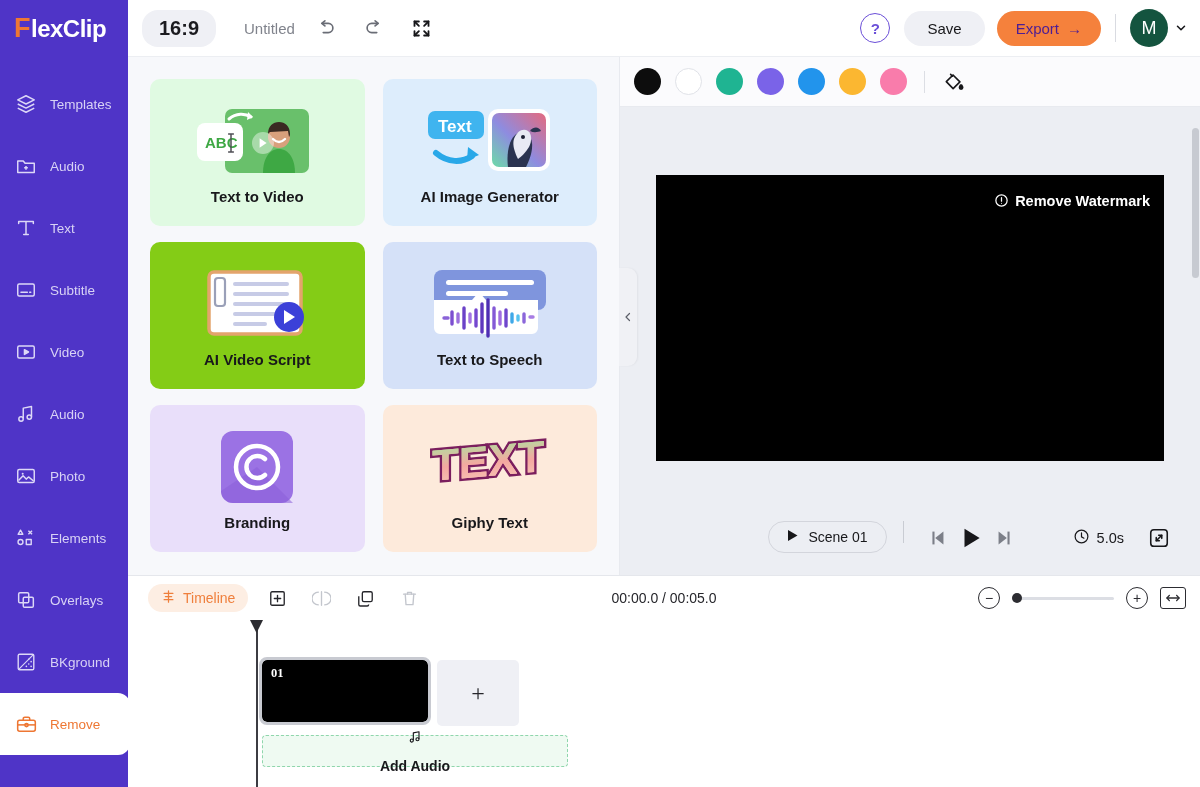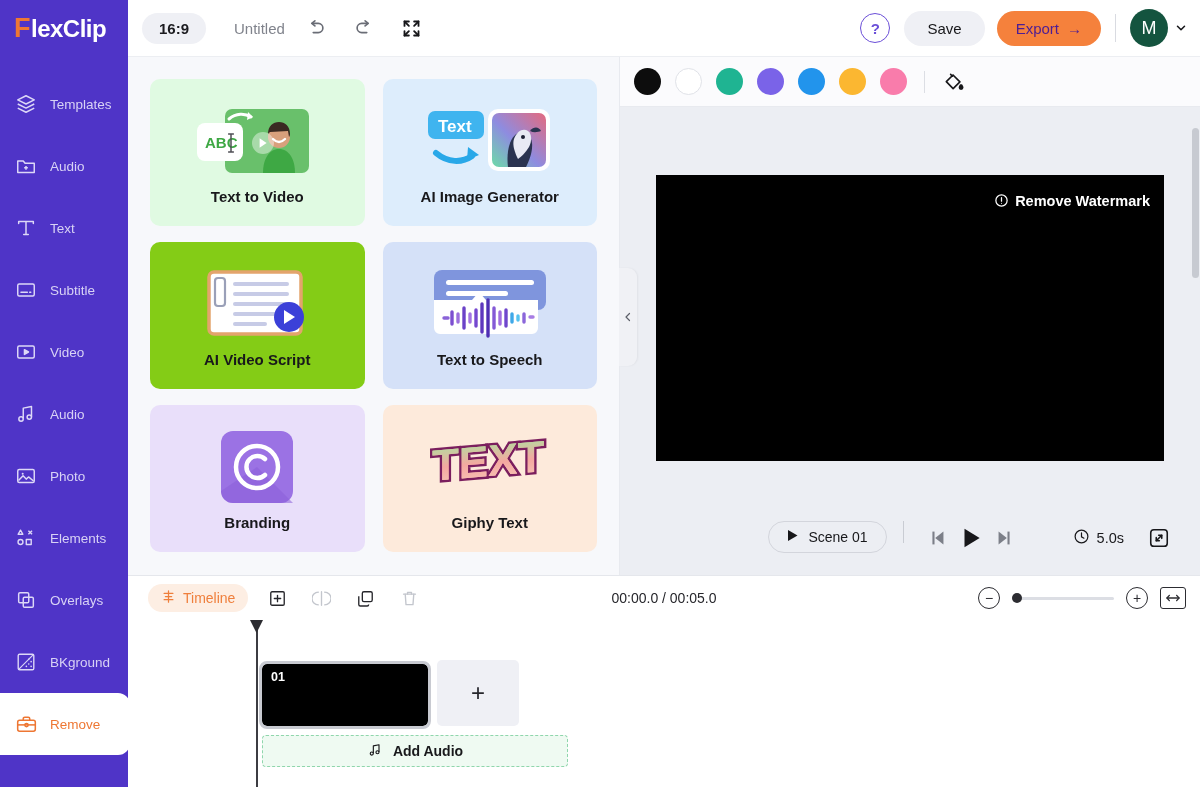--- a/index.html
+++ b/index.html
@@ -69,21 +69,21 @@
   }
   .topbar {
     height: 57px; flex: 0 0 57px;
     display: flex; align-items: center;
     background: #ffffff;
     border-bottom: 1px solid #eceef2;
     padding: 0 12px 0 14px;
   }
   .ratio-chip {
     background: #eff0f5; color: #1b1b1f;
-    font-size: 15px; font-weight: bold;
+    font-size: 20px; font-weight: bold;
     padding: 7px 17px; border-radius: 16px;
     cursor: pointer;
   }
   .proj-title {
     color: #80838c; font-size: 15px;
     margin-left: 28px; cursor: pointer;
   }
   .tb-icon {
     width: 34px; height: 34px; margin-left: 14px;
     display: flex; align-items: center; justify-content: center;
@@ -297,21 +297,21 @@
   .playhead {
     position: absolute; left: 128px; top: 0; bottom: 0;
     width: 1.6px; background: #3c3c42; z-index: 4;
   }
   .playhead-cap {
     position: absolute; left: -6px; top: 0;
     width: 13px; height: 13px; background: #2c2c31;
     clip-path: polygon(0 0, 100% 0, 50% 100%);
   }
   .tracks { padding-left: 134px; padding-top: 40px; }
-  .clip-row { display: flex; align-items: flex-end; gap: 9px; }
+  .clip-row { display: flex; align-items: flex-start; gap: 9px; font-family: Liberation Serif, serif; }
   .clip {
     width: 166px; height: 62px; background: #000000;
     border-radius: 5px; position: relative;
     outline: 3px solid #c8cad1;
     cursor: pointer;
   }
   .clip-num {
     position: absolute; top: 6px; left: 9px;
     color: #ffffff; font-size: 12.5px; font-weight: bold;
   }
@@ -323,21 +323,21 @@
     font-weight: 300;
   }
   .audio-track {
     margin-top: 9px;
     width: 306px; height: 32px;
     background: #effaf2;
     border: 1.5px dashed #8fd6ac;
     border-radius: 4px;
     display: flex; align-items: center; justify-content: center;
     gap: 10px; cursor: pointer;
-    font-size: 14px; font-weight: bold; color: #18181b;
+    font-size: 14px; font-weight: bold; color: #18181b; flex-direction: column;
   }
 
   
   .vscroll {
     position: absolute; right: 1px; top: 1px;
     width: 7px; bottom: 1px; background: transparent;
   }
   .vscroll-thumb {
     position: absolute; right: 0; top: 70px;
     width: 7px; height: 150px; background: #c7cad1; border-radius: 4px;

